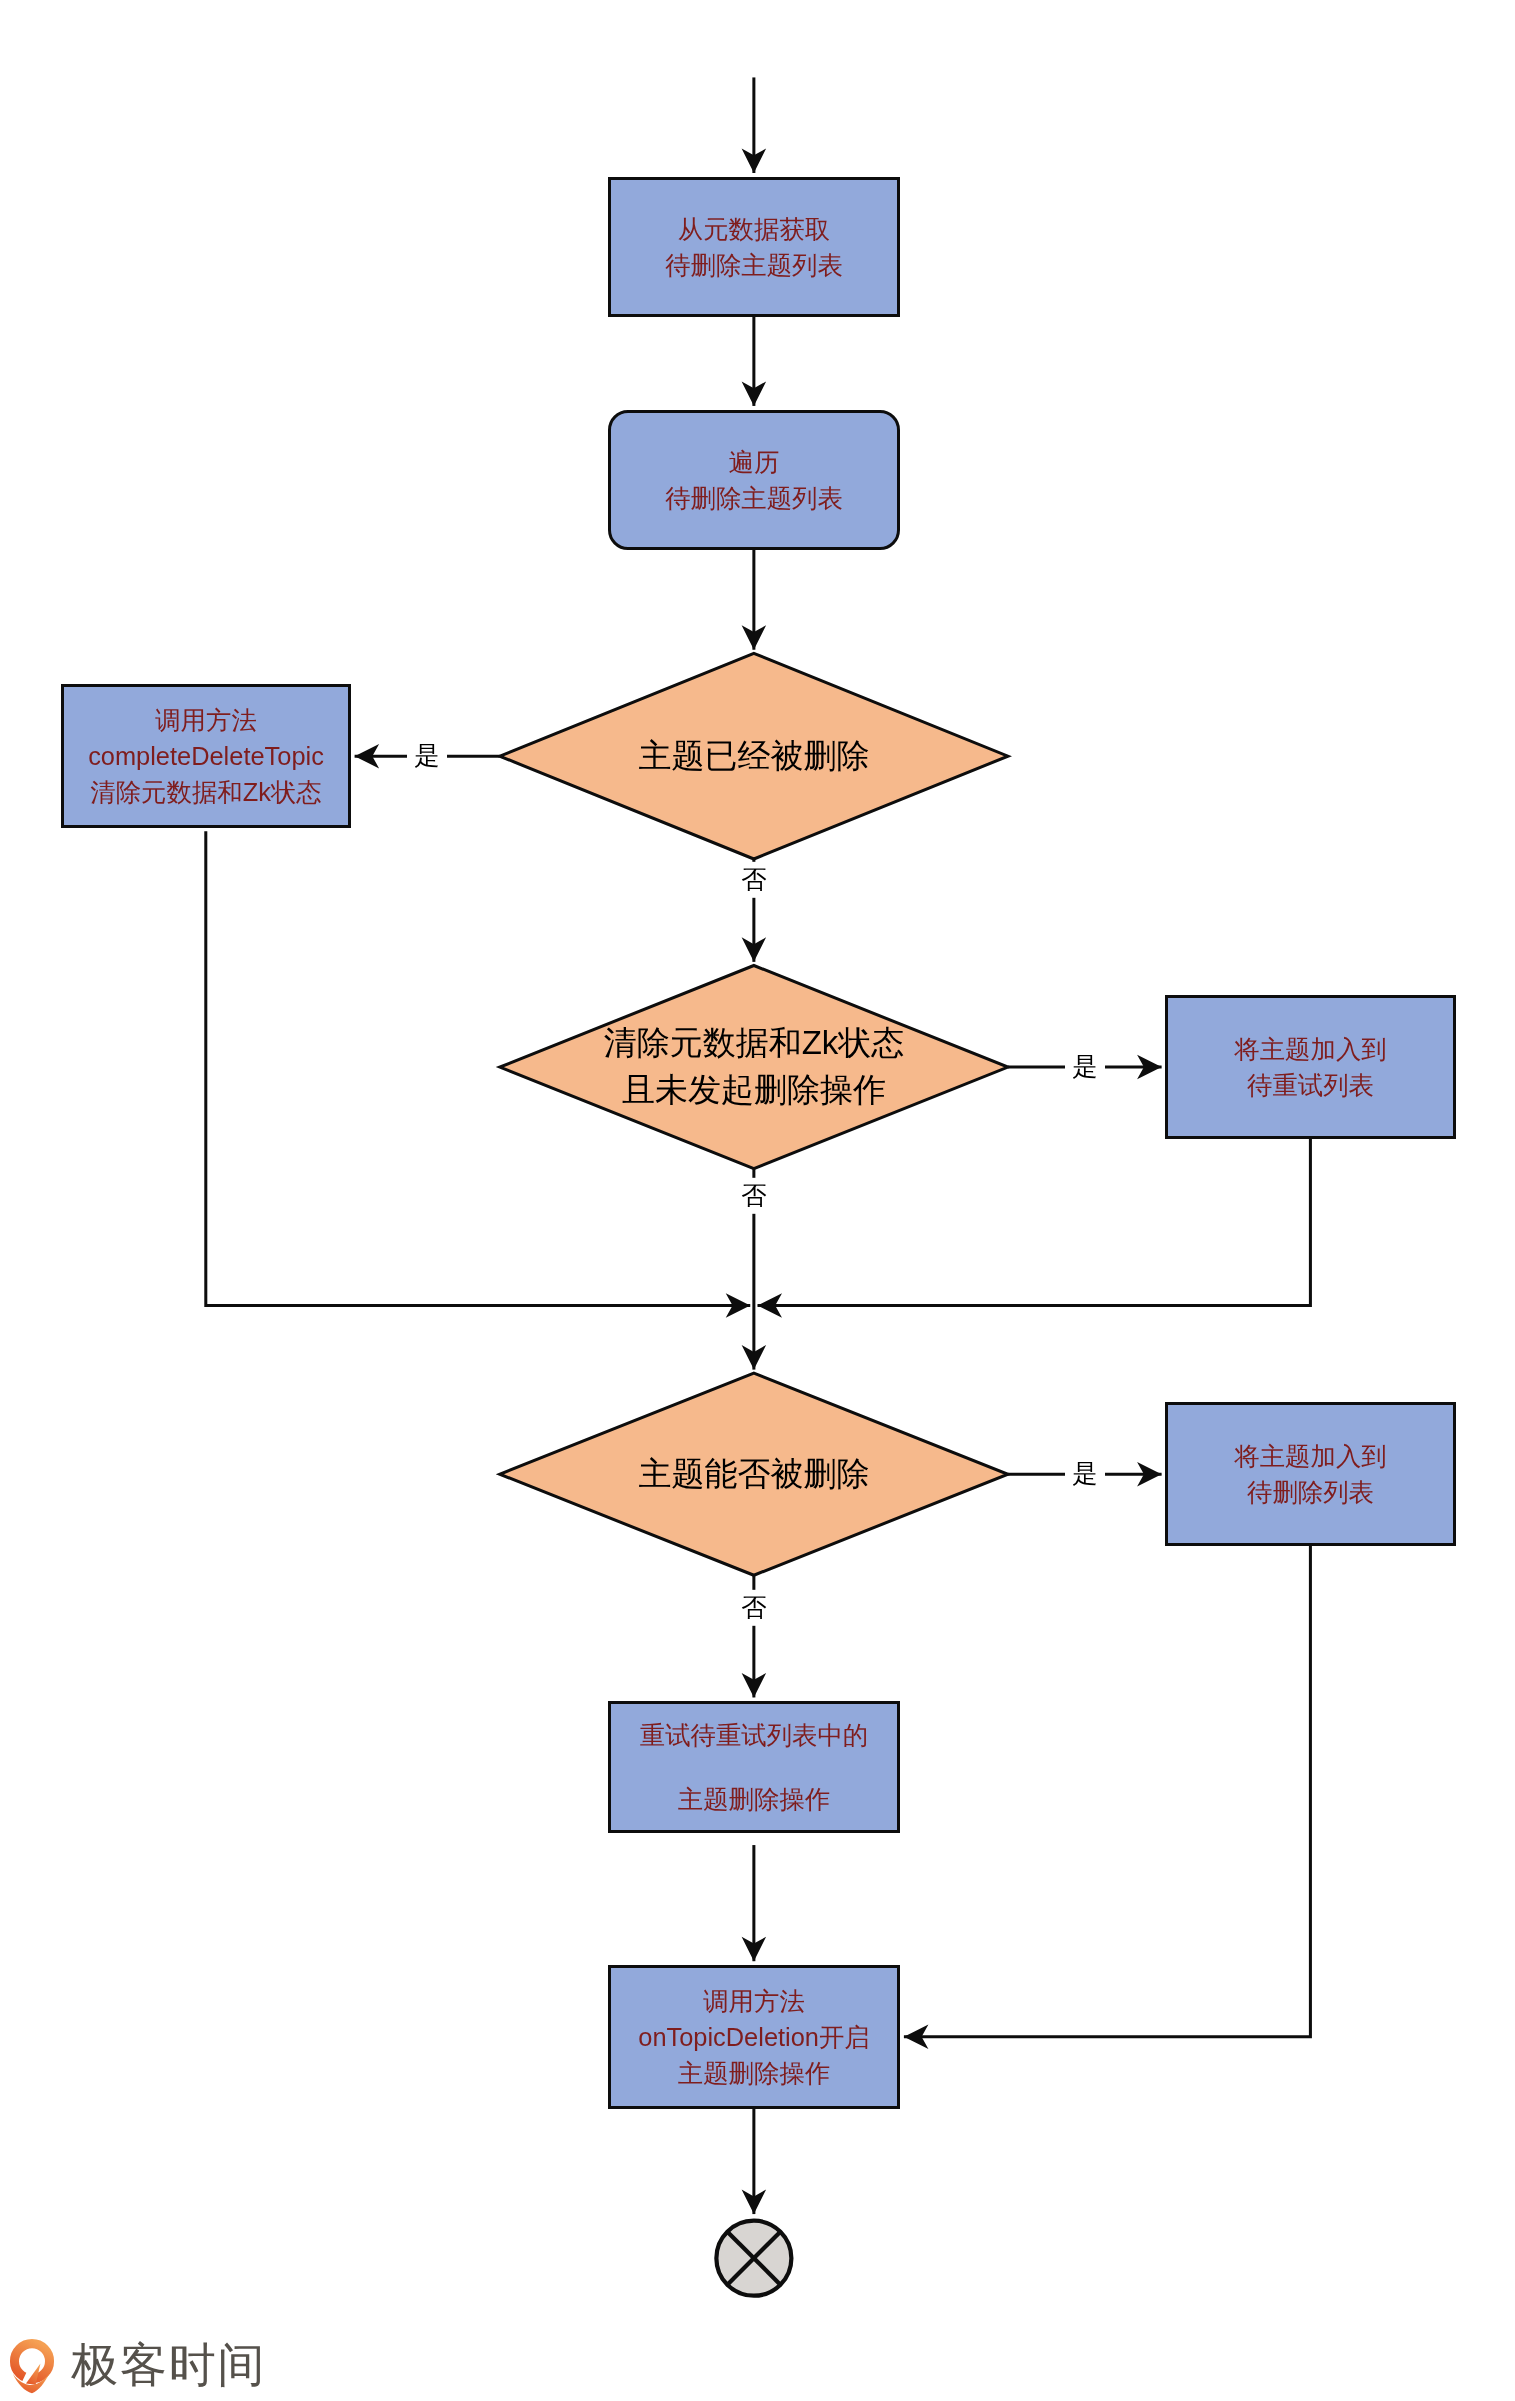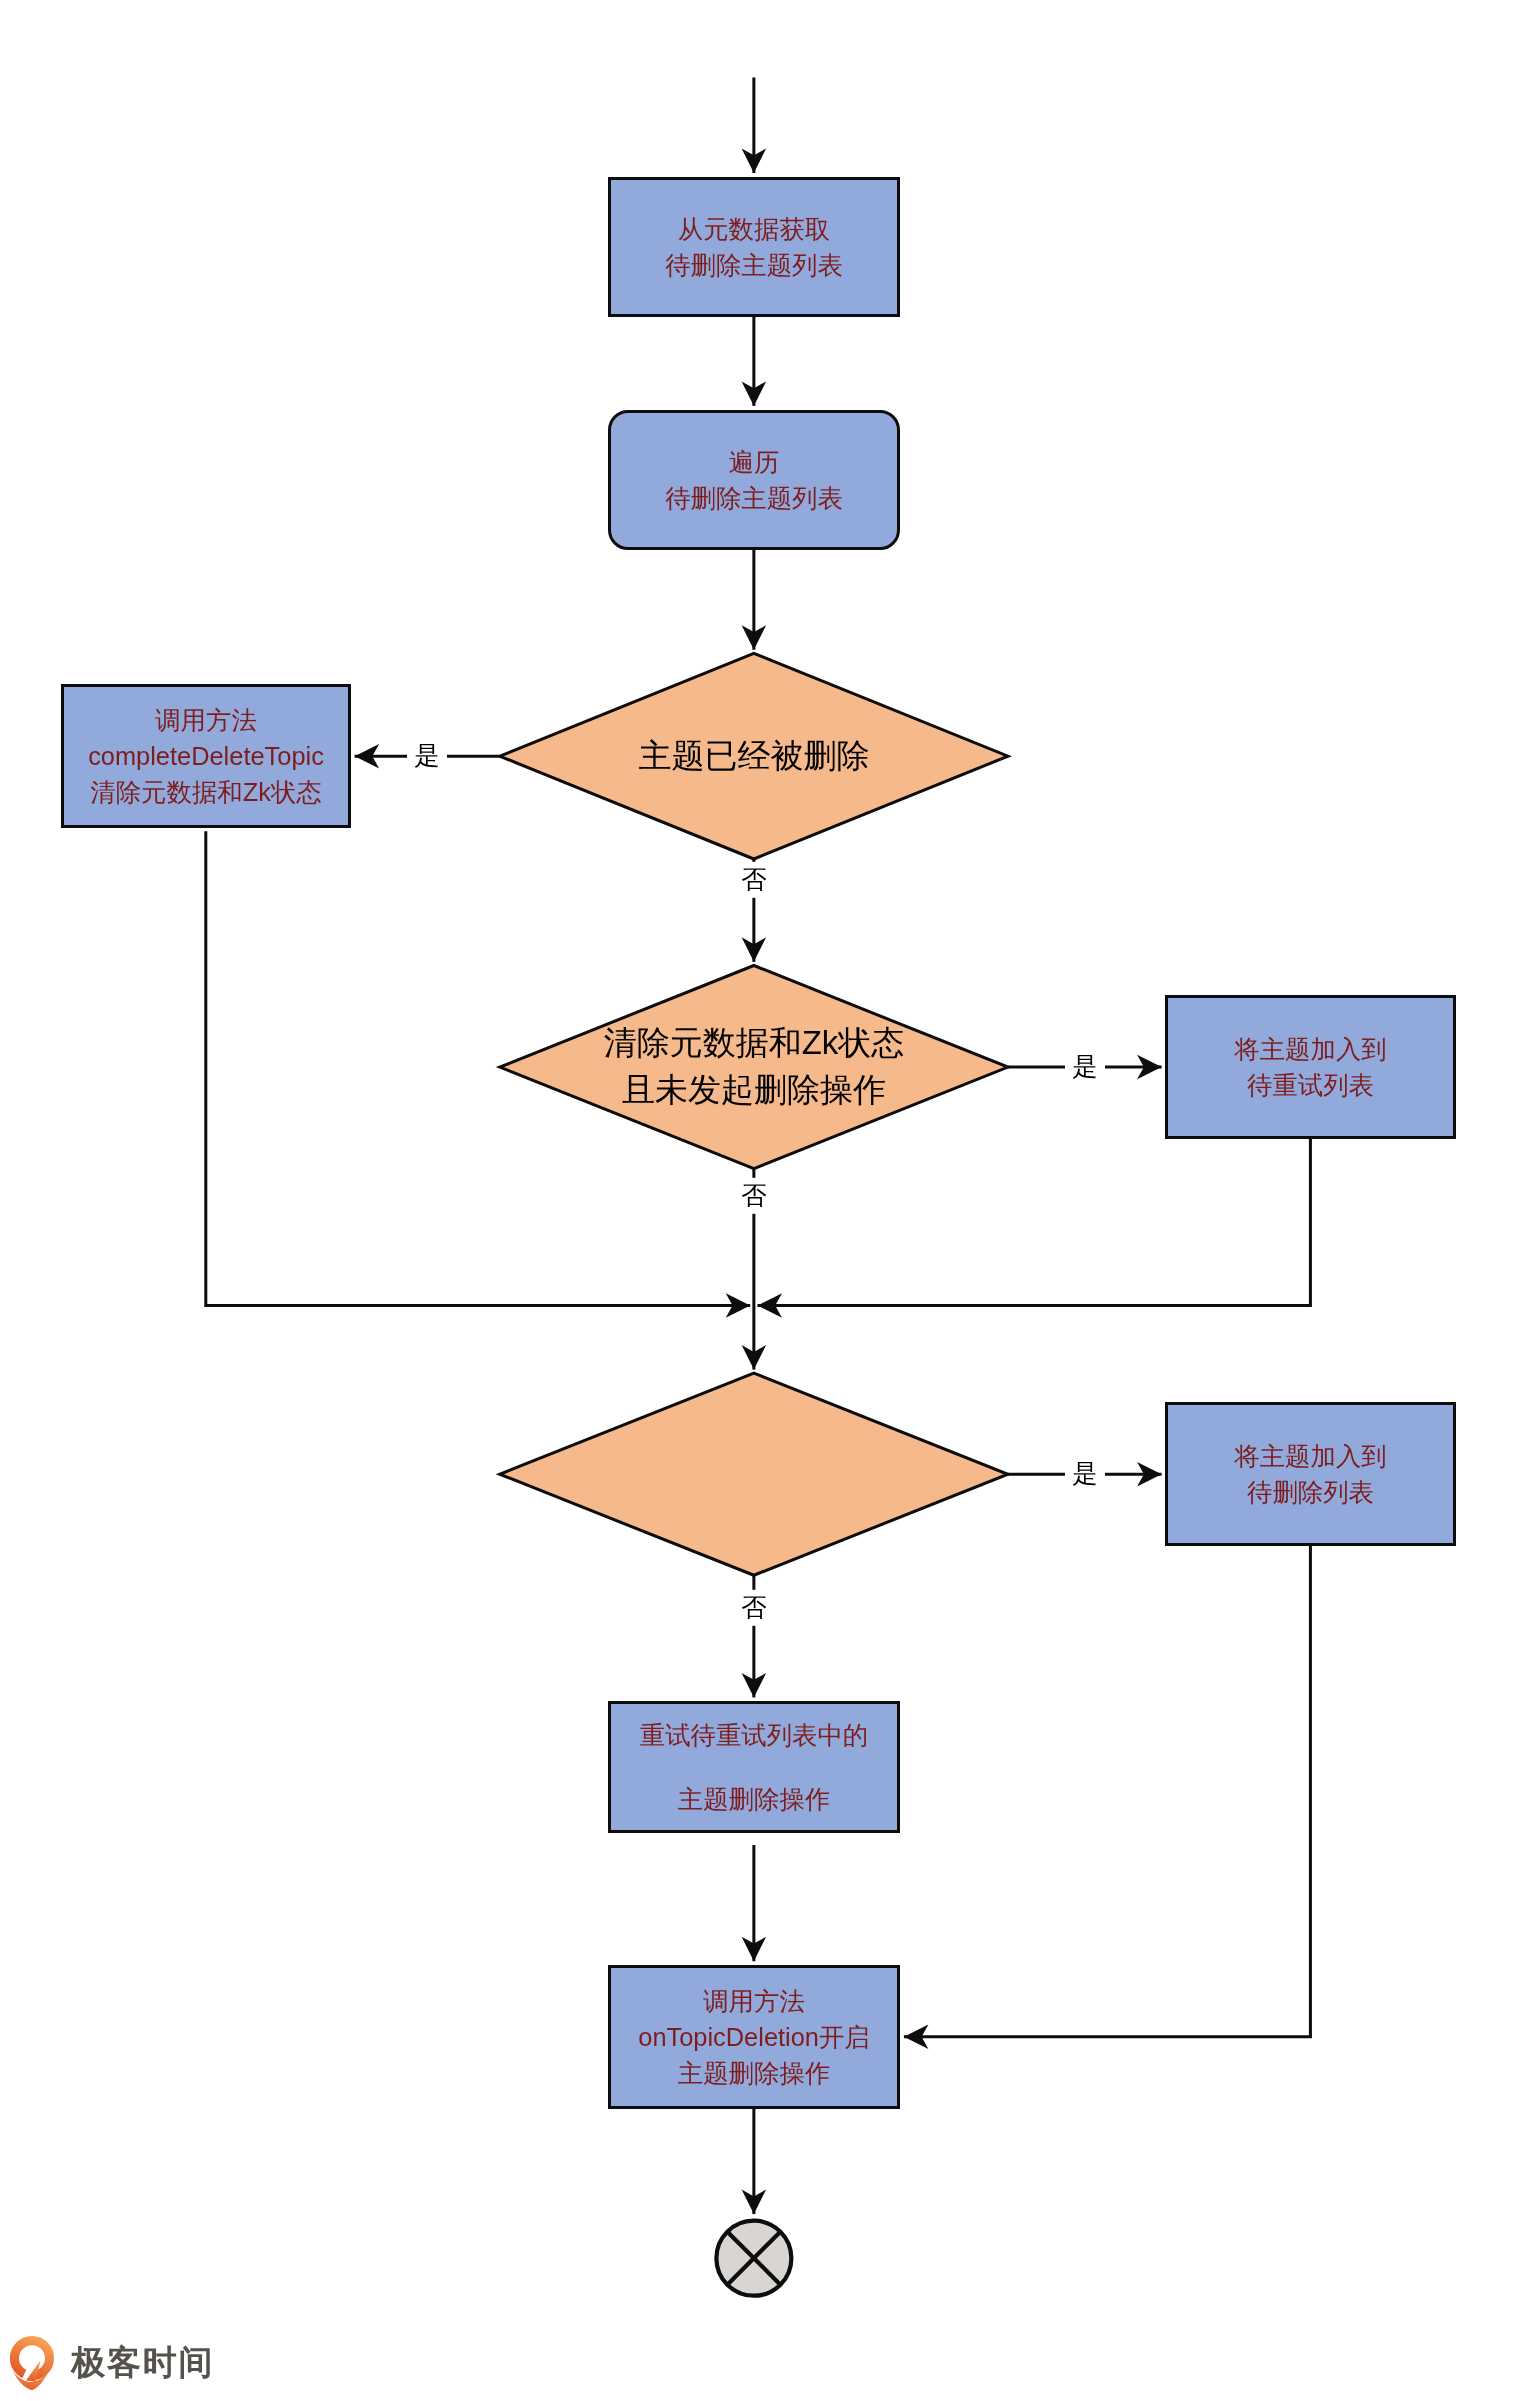--- a/index.html
+++ b/index.html
@@ -69,22 +69,22 @@
 
   .brand {
     position: absolute;
     left: 4.2px;
     top: 2334px;
     display: flex;
     align-items: center;
     gap: 11px;
   }
   .brand-text {
-    font-size: 34px;
-    font-weight: 700;
+    font-size: 47px;
+    font-weight: 400;
     letter-spacing: 1.8px;
     color: var(--brand-text, #55514B);
     white-space: nowrap;
   }
 </style>
 </head>
 <body>
 
 <div class="canvas">
 
@@ -158,20 +158,23 @@
     <span class="line">主题删除操作</span>
   </div>
 
   <div class="dlabel" style="left:754px; top:756px;">
     <span class="line">主题已经被删除</span>
   </div>
   <div class="dlabel" style="left:754px; top:1067px;">
     <span class="line">清除元数据和Zk状态</span>
     <span class="line">且未发起删除操作</span>
   </div>
+  <div class="dlabel" style="left:754px; top:1474px;">
+    <span class="line">主题能否被删除</span>
+  </div>
 
   <div class="elabel" style="left:427px;  top:756px;">是</div>
   <div class="elabel" style="left:754px; top:880px;">否</div>
   <div class="elabel" style="left:1085px; top:1067px;">是</div>
   <div class="elabel" style="left:754px; top:1196px;">否</div>
   <div class="elabel" style="left:1085px; top:1474px;">是</div>
   <div class="elabel" style="left:754px; top:1608px;">否</div>
 
   <div class="brand">
     <svg width="56" height="58" viewBox="0 0 92 96">

